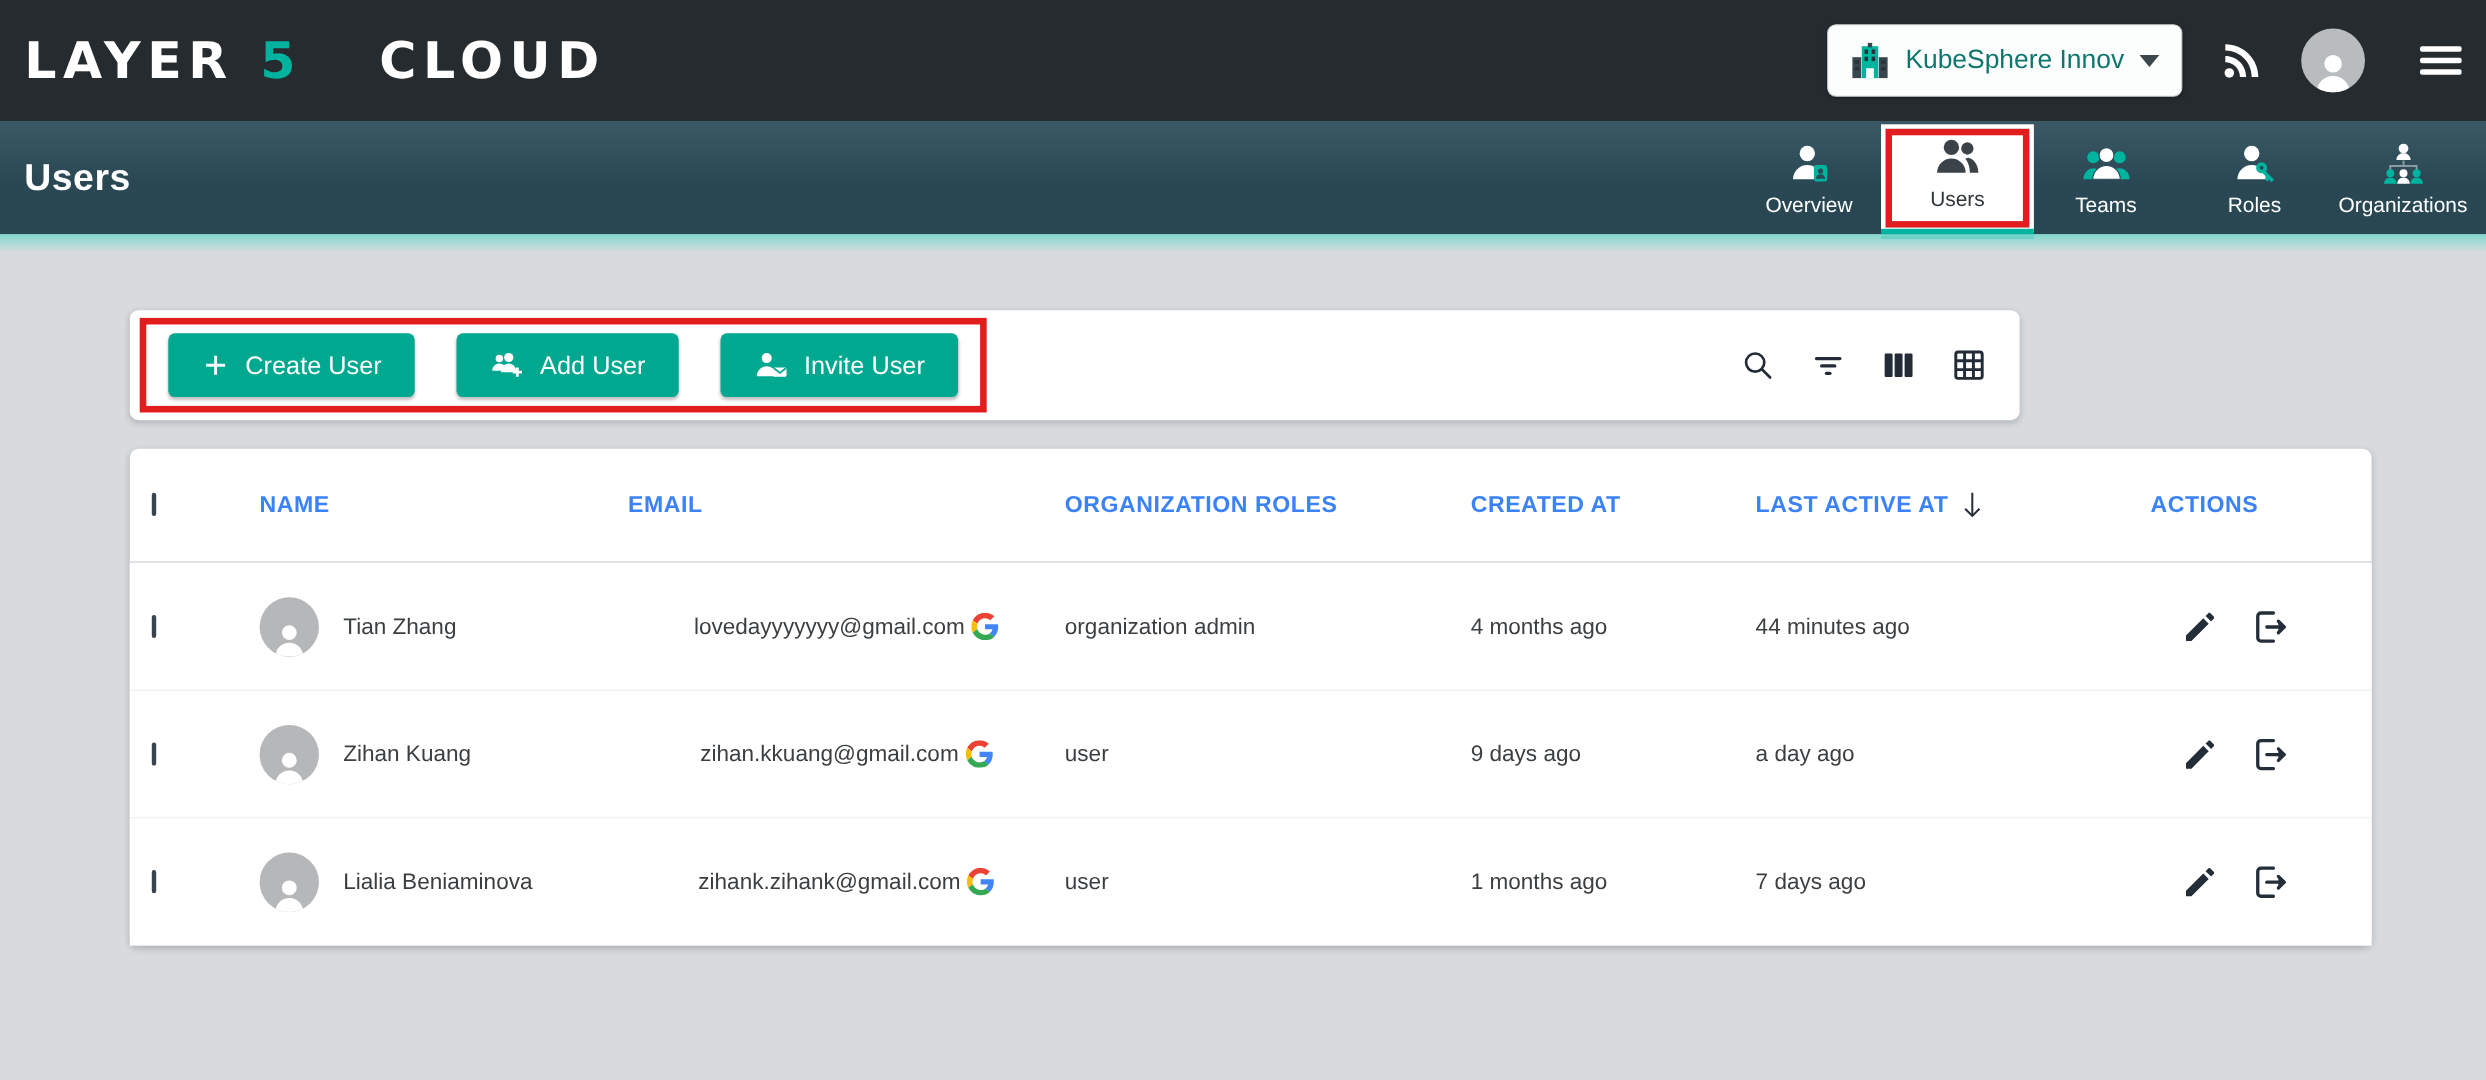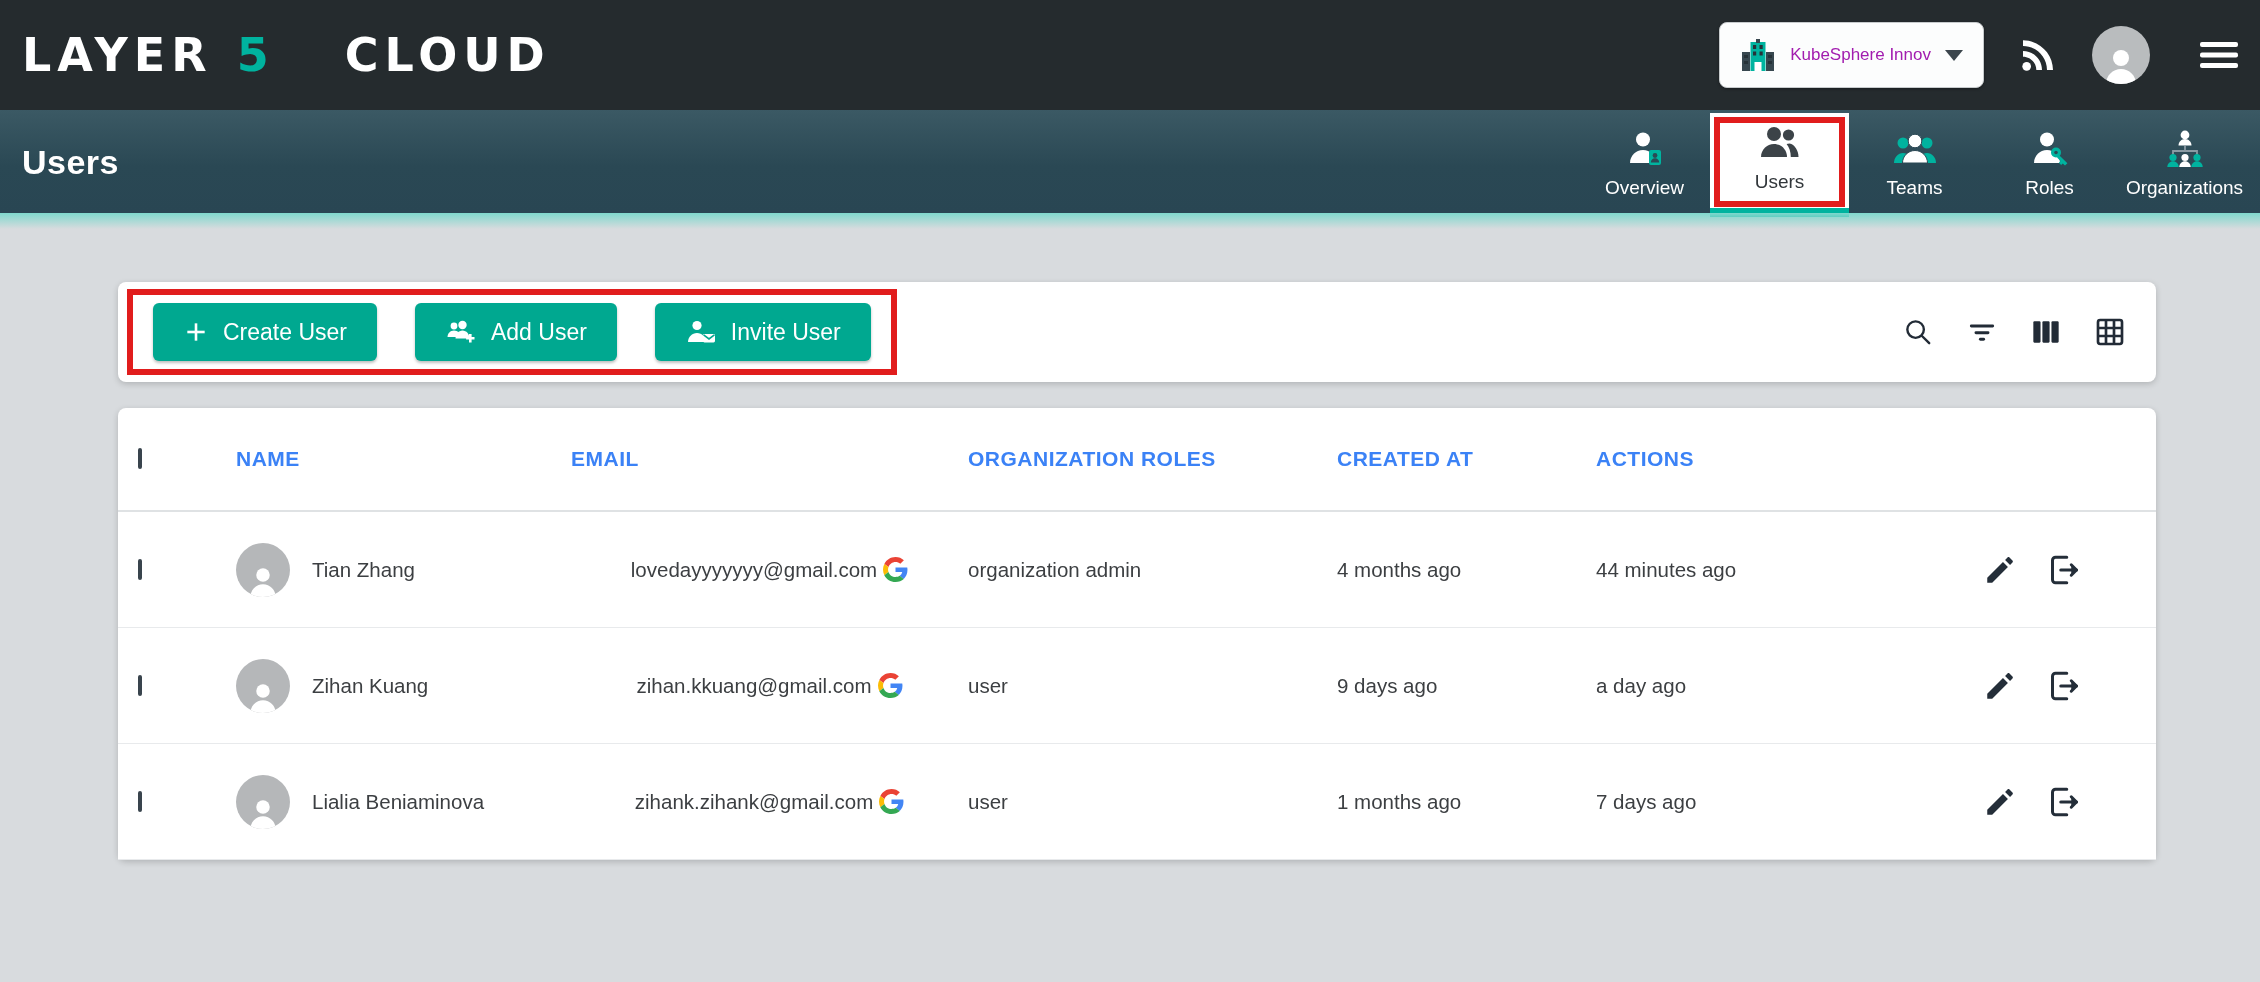--- a/index.html
+++ b/index.html
@@ -27,21 +27,21 @@
     display:flex;align-items:center;justify-content:space-between;
     padding:0 22px 0 22px;
   }
   .logo{font-family:"DejaVu Sans", sans-serif;font-weight:800;font-size:46px;
     letter-spacing:6px;color:#fff;display:flex;align-items:center;user-select:none;gap:24px;}
   .logo .five{color:var(--teal);}
   .topbar-right{display:flex;align-items:center;gap:34px;}
   .org-btn{
     height:66px;background:#fcfdfd;border:1px solid #c7cbcd;border-radius:8px;
     display:flex;align-items:center;gap:14px;padding:0 20px;
-    font-size:17px;color:#a21caf;box-shadow:0 1px 3px rgba(0,0,0,.35);cursor:pointer;
+    font-size:24px;color:#0f766e;box-shadow:0 1px 3px rgba(0,0,0,.35);cursor:pointer;
     font-family:"Liberation Sans", sans-serif;
   }
   .caret-down{width:0;height:0;border-left:9px solid transparent;border-right:9px solid transparent;border-top:11px solid #3c464d;}
   .icon-btn{background:none;border:none;cursor:pointer;display:flex;align-items:center;}
   .avatar-circle{width:58px;height:58px;border-radius:50%;background:#b9bcbe;display:flex;align-items:flex-end;justify-content:center;overflow:hidden;}
   
   .navbar{
     position:absolute;top:110px;left:0;right:0;height:103px;
     background:linear-gradient(180deg,#3b5964 0%, #2a4854 55%, #294653 100%);
   }
@@ -51,21 +51,21 @@
   .tab{width:131px;display:flex;flex-direction:column;align-items:center;justify-content:flex-end;
     gap:8px;padding-bottom:8px;position:relative;cursor:pointer;}
   .tab-label{font-size:19px;color:#fff;white-space:nowrap;}
   .tab.selected{background:#fff;border:6px solid var(--red);outline:4px solid #fff;}
   .tab.selected .tab-label{color:#31363a;}
   .tab.selected::after{content:"";position:absolute;left:-10px;right:-10px;bottom:-16px;height:9px;background:var(--teal);}
   .mint-strip{position:absolute;top:213px;left:0;right:0;height:16px;
     background:linear-gradient(180deg,#7fd8cd 0%, rgba(216,219,222,0) 100%);}
   
   .card{background:#fff;border-radius:8px;box-shadow:0 2px 6px rgba(0,0,0,.18);}
-  .toolbar{position:absolute;top:282px;left:118px;width:2038px;height:100px;
+  .toolbar{position:absolute;top:282px;left:118px;width:1718px;height:100px;
     display:flex;align-items:center;justify-content:space-between;padding:0 30px 0 9px;}
   .annotation-box{border:6px solid var(--red);display:flex;align-items:center;gap:38px;padding:8px 20px;}
   .teal-btn{
     height:58px;border:none;border-radius:6px;background:var(--btn-teal);
     color:#fff;font-size:23px;display:flex;align-items:center;gap:14px;
     padding:0 30px;cursor:pointer;box-shadow:0 2px 3px rgba(0,0,0,.25);
     font-family:"Liberation Sans", sans-serif;white-space:nowrap;
   }
   .toolbar-icons{display:flex;align-items:center;gap:32px;}
   
@@ -315,20 +315,29 @@
 </section>
 
 <section class="tablecard card">
 
   <div class="thead">
     <div><span class="checkbox"></span></div>
     <div class="th">NAME</div>
     <div class="th">EMAIL</div>
     <div class="th">ORGANIZATION ROLES</div>
     <div class="th">CREATED AT</div>
+    <div class="th">
+      <span>LAST ACTIVE AT</span>
+      <span>
+        <svg width="24" height="26" viewBox="0 0 24 26" fill="none" stroke="#222b36" stroke-width="1.8">
+          <path d="M12 2v21"></path>
+            <path d="M5.5 16.5L12 23l6.5-6.5"></path>
+        </svg>
+      </span>
+    </div>
     <div class="th">ACTIONS</div>
   </div>
 
   <div class="trow">
     <div><span class="checkbox"></span></div>
     <div class="name-cell">
       <span class="row-avatar">
         <svg width="34" height="32" viewBox="0 0 40 38">
             <circle cx="20" cy="12" r="8" fill="#fff"></circle>
             <path d="M5 38c0-8.3 6.7-15 15-15s15 6.7 15 15z" fill="#fff"></path>

